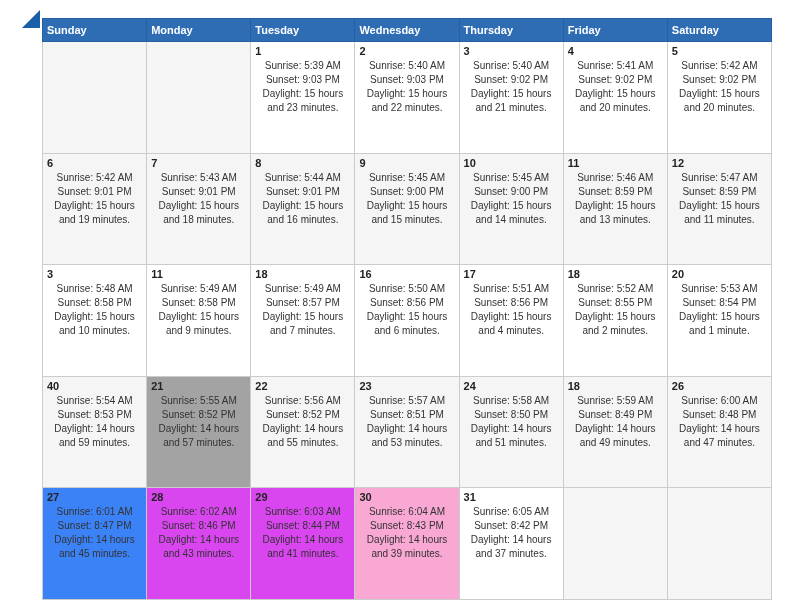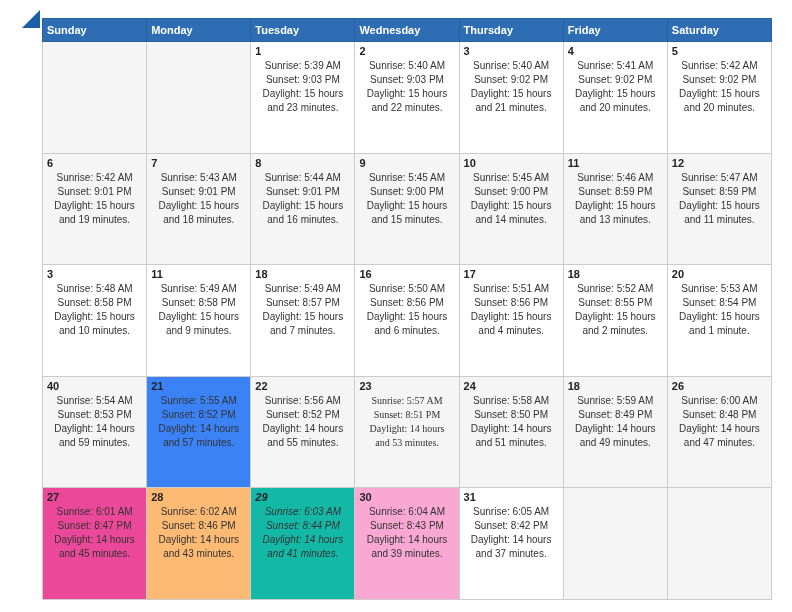--- a/index.html
+++ b/index.html
@@ -279,37 +279,37 @@
           </td>
         </tr>
         <tr>
           <td style="background: rgb(245, 245, 245);">
             <span class="day-number">40</span>
             <div class="day-info" style="white-space: pre-line;">Sunrise: 5:54 AM
 Sunset: 8:53 PM
 Daylight: 14 hours
 and 59 minutes.</div>
           </td>
-          <td style="background: #3b82f6;">
+          <td style="background: #a3a3a3;">
             <span class="day-number">21</span>
             <div class="day-info" style="white-space: pre-line;">Sunrise: 5:55 AM
 Sunset: 8:52 PM
 Daylight: 14 hours
 and 57 minutes.</div>
           </td>
           <td style="background: rgb(245, 245, 245);">
             <span class="day-number">22</span>
             <div class="day-info" style="white-space: pre-line;">Sunrise: 5:56 AM
 Sunset: 8:52 PM
 Daylight: 14 hours
 and 55 minutes.</div>
           </td>
           <td style="background: rgb(245, 245, 245);">
             <span class="day-number">23</span>
-            <div class="day-info" style="white-space: pre-line; font-family: Liberation Serif, serif;">Sunrise: 5:57 AM
+            <div class="day-info" style="white-space: pre-line;">Sunrise: 5:57 AM
 Sunset: 8:51 PM
 Daylight: 14 hours
 and 53 minutes.</div>
           </td>
           <td style="background: rgb(245, 245, 245);">
             <span class="day-number">24</span>
             <div class="day-info" style="white-space: pre-line;">Sunrise: 5:58 AM
 Sunset: 8:50 PM
 Daylight: 14 hours
 and 51 minutes.</div>
@@ -323,35 +323,35 @@
           </td>
           <td style="background: rgb(245, 245, 245);">
             <span class="day-number">26</span>
             <div class="day-info" style="white-space: pre-line;">Sunrise: 6:00 AM
 Sunset: 8:48 PM
 Daylight: 14 hours
 and 47 minutes.</div>
           </td>
         </tr>
         <tr>
-          <td style="background: #ec4899;">
+          <td style="background: #3b82f6;">
             <span class="day-number">27</span>
             <div class="day-info" style="white-space: pre-line;">Sunrise: 6:01 AM
 Sunset: 8:47 PM
 Daylight: 14 hours
 and 45 minutes.</div>
           </td>
-          <td style="background: #fdba74; margin-left: 12px;">
+          <td style="background: #d946ef; margin-left: 12px;">
             <span class="day-number">28</span>
             <div class="day-info" style="white-space: pre-line;">Sunrise: 6:02 AM
 Sunset: 8:46 PM
 Daylight: 14 hours
 and 43 minutes.</div>
           </td>
-          <td style="background: #14b8a6; font-style: italic;">
+          <td style="background: #d946ef;">
             <span class="day-number">29</span>
             <div class="day-info" style="white-space: pre-line;">Sunrise: 6:03 AM
 Sunset: 8:44 PM
 Daylight: 14 hours
 and 41 minutes.</div>
           </td>
           <td style="background: #f9a8d4;">
             <span class="day-number">30</span>
             <div class="day-info" style="white-space: pre-line;">Sunrise: 6:04 AM
 Sunset: 8:43 PM

